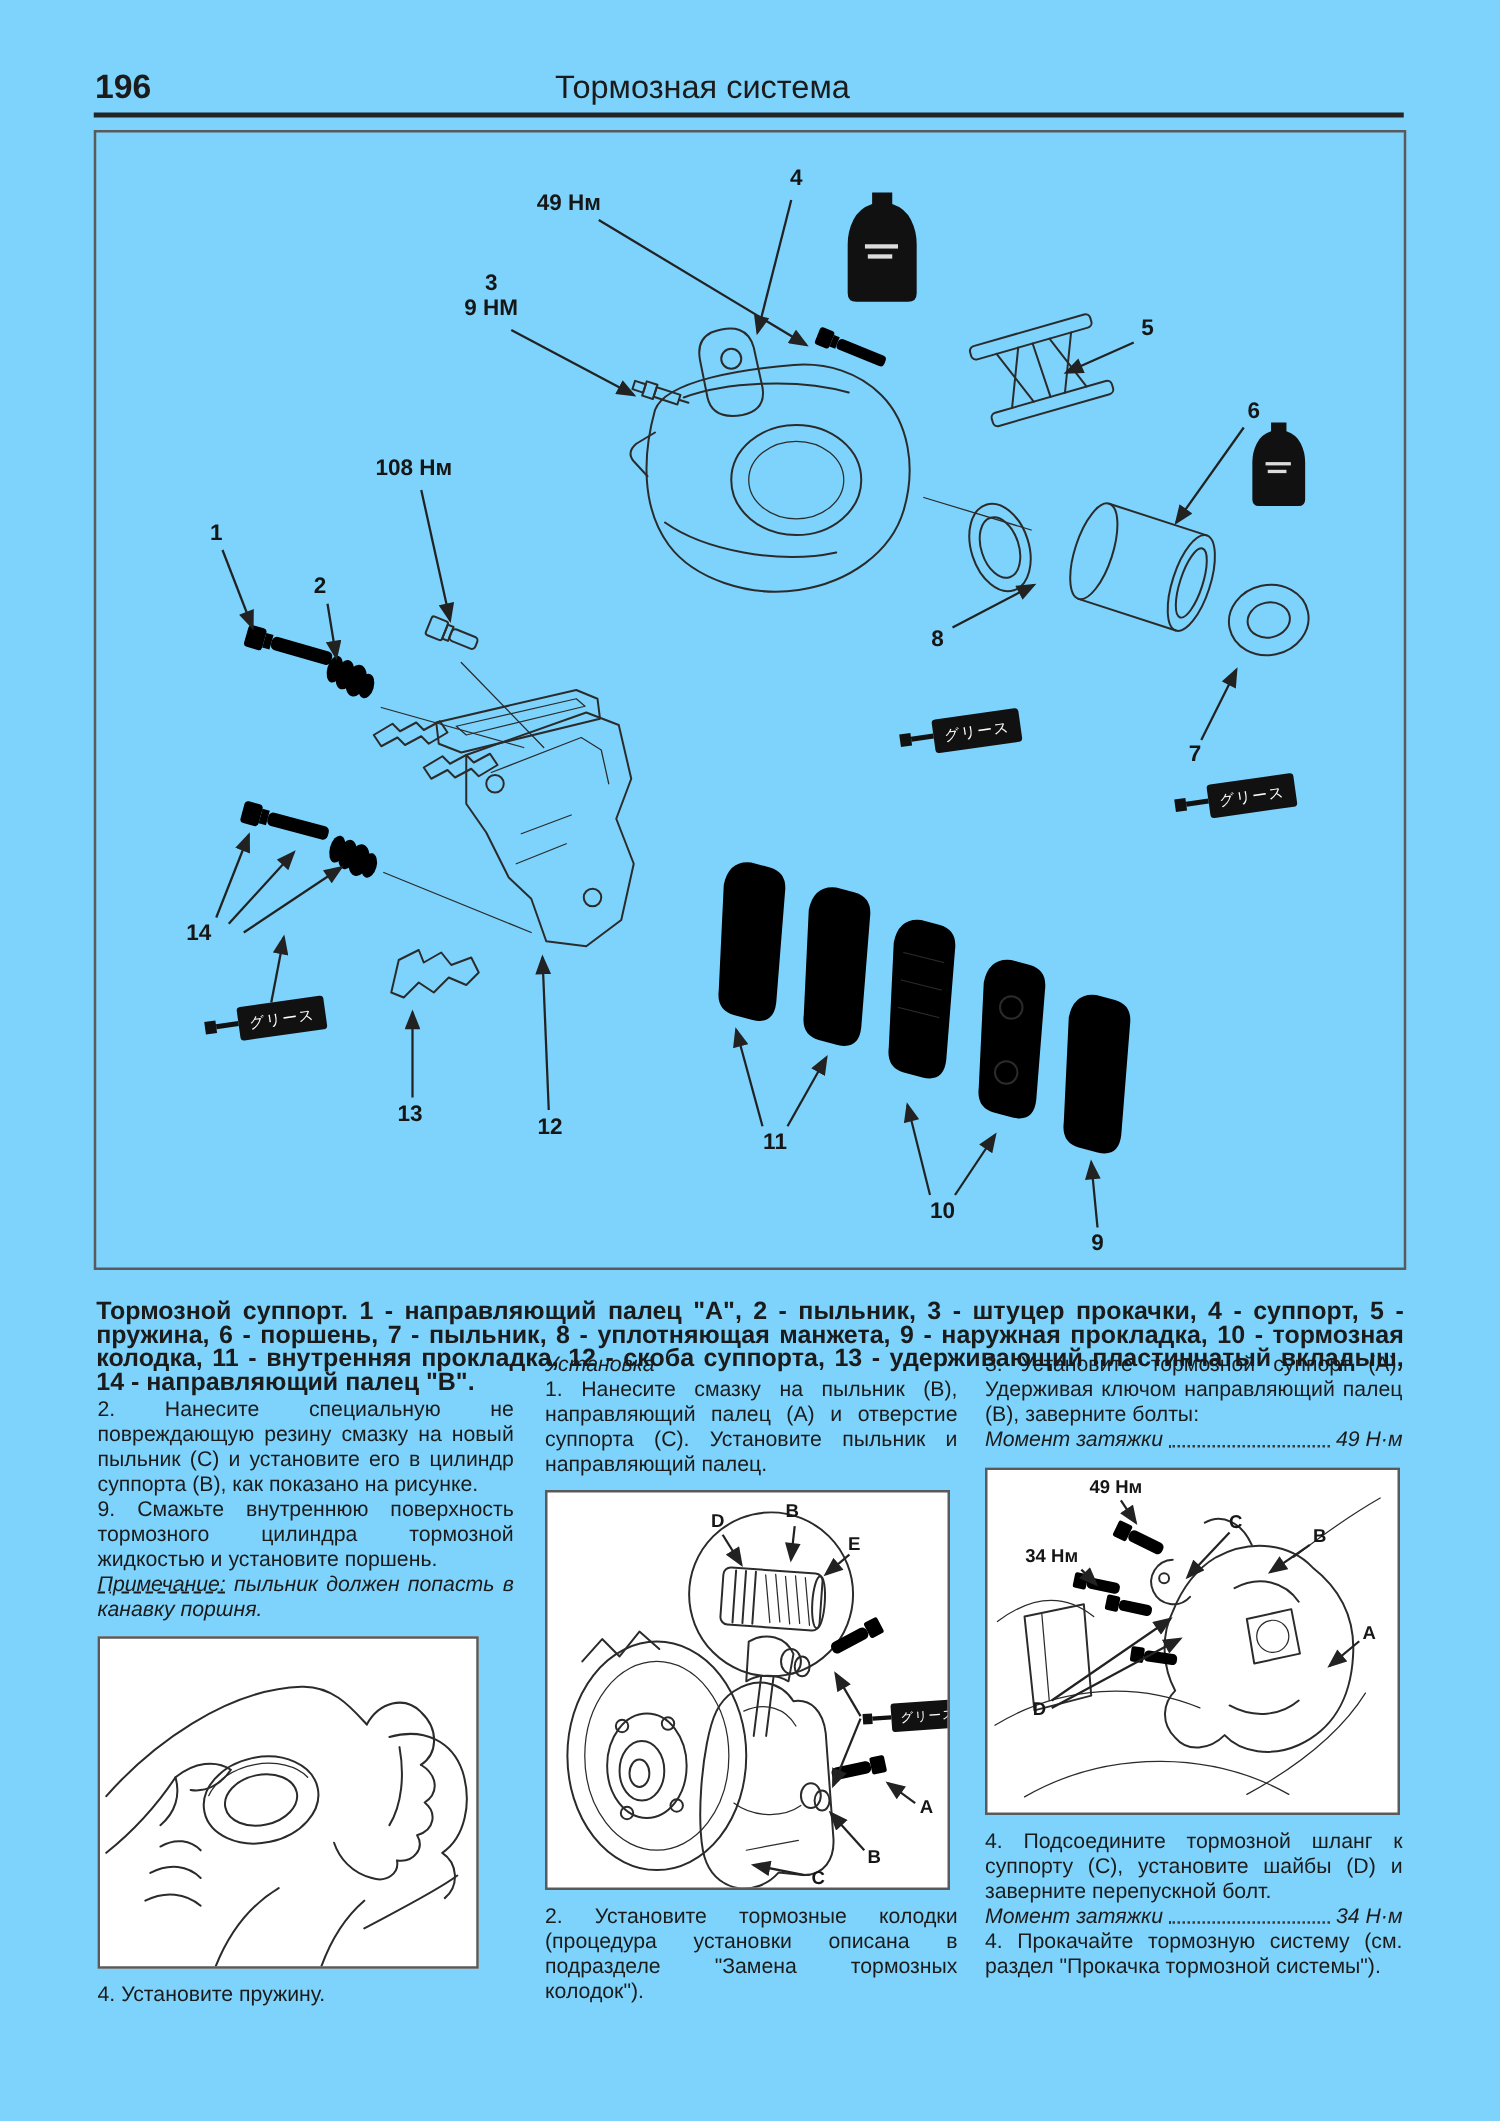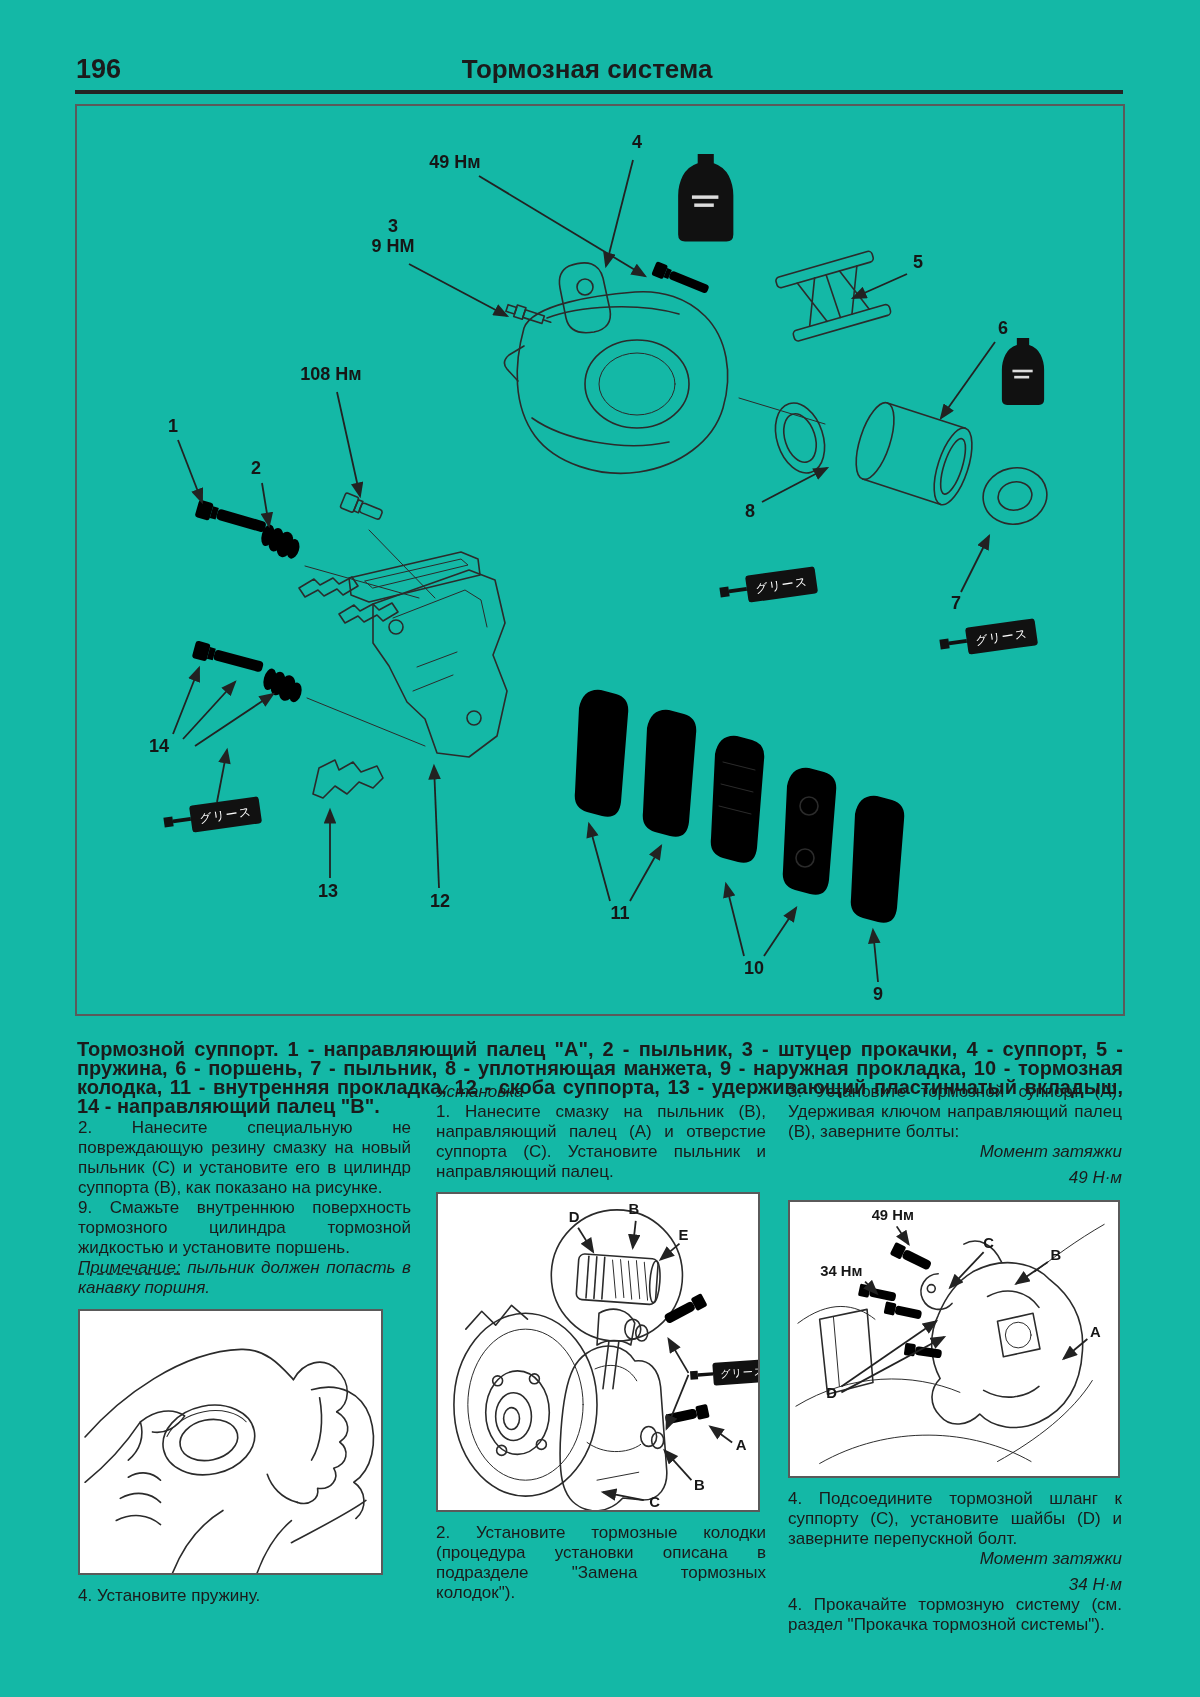--- a/index.html
+++ b/index.html
@@ -1,40 +1,40 @@
 <!DOCTYPE html>
 <html><head>
 <meta charset="utf-8">
 <style>
   html,body{margin:0;padding:0;background:#e8e8e8;}
-  .page{position:relative;width:1200px;height:1697px;background:#14b8a6;
+  .page{position:relative;width:1200px;height:1697px;background:#7dd3fc;
         font-family:"Liberation Sans",sans-serif;color:#1b1b1b;overflow:hidden;}
   
   .page-num{position:absolute;left:76px;top:54px;font-size:27px;font-weight:bold;}
-  .page-title{position:absolute;left:87px;top:54px;width:1000px;text-align:center;
-              font-size:26px;font-weight:bold;}
+  .page-title{position:absolute;left:62px;top:54px;width:1000px;text-align:center;
+              font-size:26px;font-weight:normal;}
   .header-rule{position:absolute;left:75px;top:90px;width:1048px;height:4px;background:#242424;}
   
   .main-fig-box{position:absolute;left:75px;top:104px;width:1046px;height:908px;
                 border:2px solid #5a5a5a;}
   .figbox{border:2px solid #5a5a5a;background:#fff;}
   svg{display:block;}
   
   .fig-caption{position:absolute;left:77px;top:1020px;width:1046px;
                font-size:20px;font-weight:bold;line-height:19px;text-align:justify;}
   
   .col{position:absolute;top:1082px;font-size:17px;line-height:20px;text-align:justify;}
   .col-left{left:78px;width:333px;margin-top:36px;}
   .col-mid{left:436px;width:330px;}
   .col-right{left:788px;width:334px;}
   .col p{margin:0;}
   .note{font-style:italic;}
   .note-label{text-decoration:underline;text-decoration-style:dashed;}
   .subhead{font-weight:normal;font-style:italic;margin:0;}
-  .torque{display:flex;align-items:flex-end;font-style:italic;margin:0;flex-direction:column;}
+  .torque{display:flex;align-items:flex-end;font-style:italic;margin:0;}
   .torque .leader{flex:1;border-bottom:2px dotted #3a3a3a;margin:0 5px 4px 5px;}
   .figbox-left{width:301px;height:262px;margin-top:11px;}
   .figbox-mid{width:320px;height:316px;margin-top:10px;}
   .figbox-right{width:328px;height:274px;margin-top:12px;}
   .after-fig{margin-top:11px !important;}
   
   .sk path,.sk rect,.sk ellipse,.sk circle,.sk line,.sk polyline{
       fill:none;stroke:#2b2b2b;stroke-width:1.6;stroke-linecap:round;stroke-linejoin:round;}
   .sk .thin{stroke-width:1;}
   .sk .fill,.fill{fill:#111 !important;stroke:none !important;}

